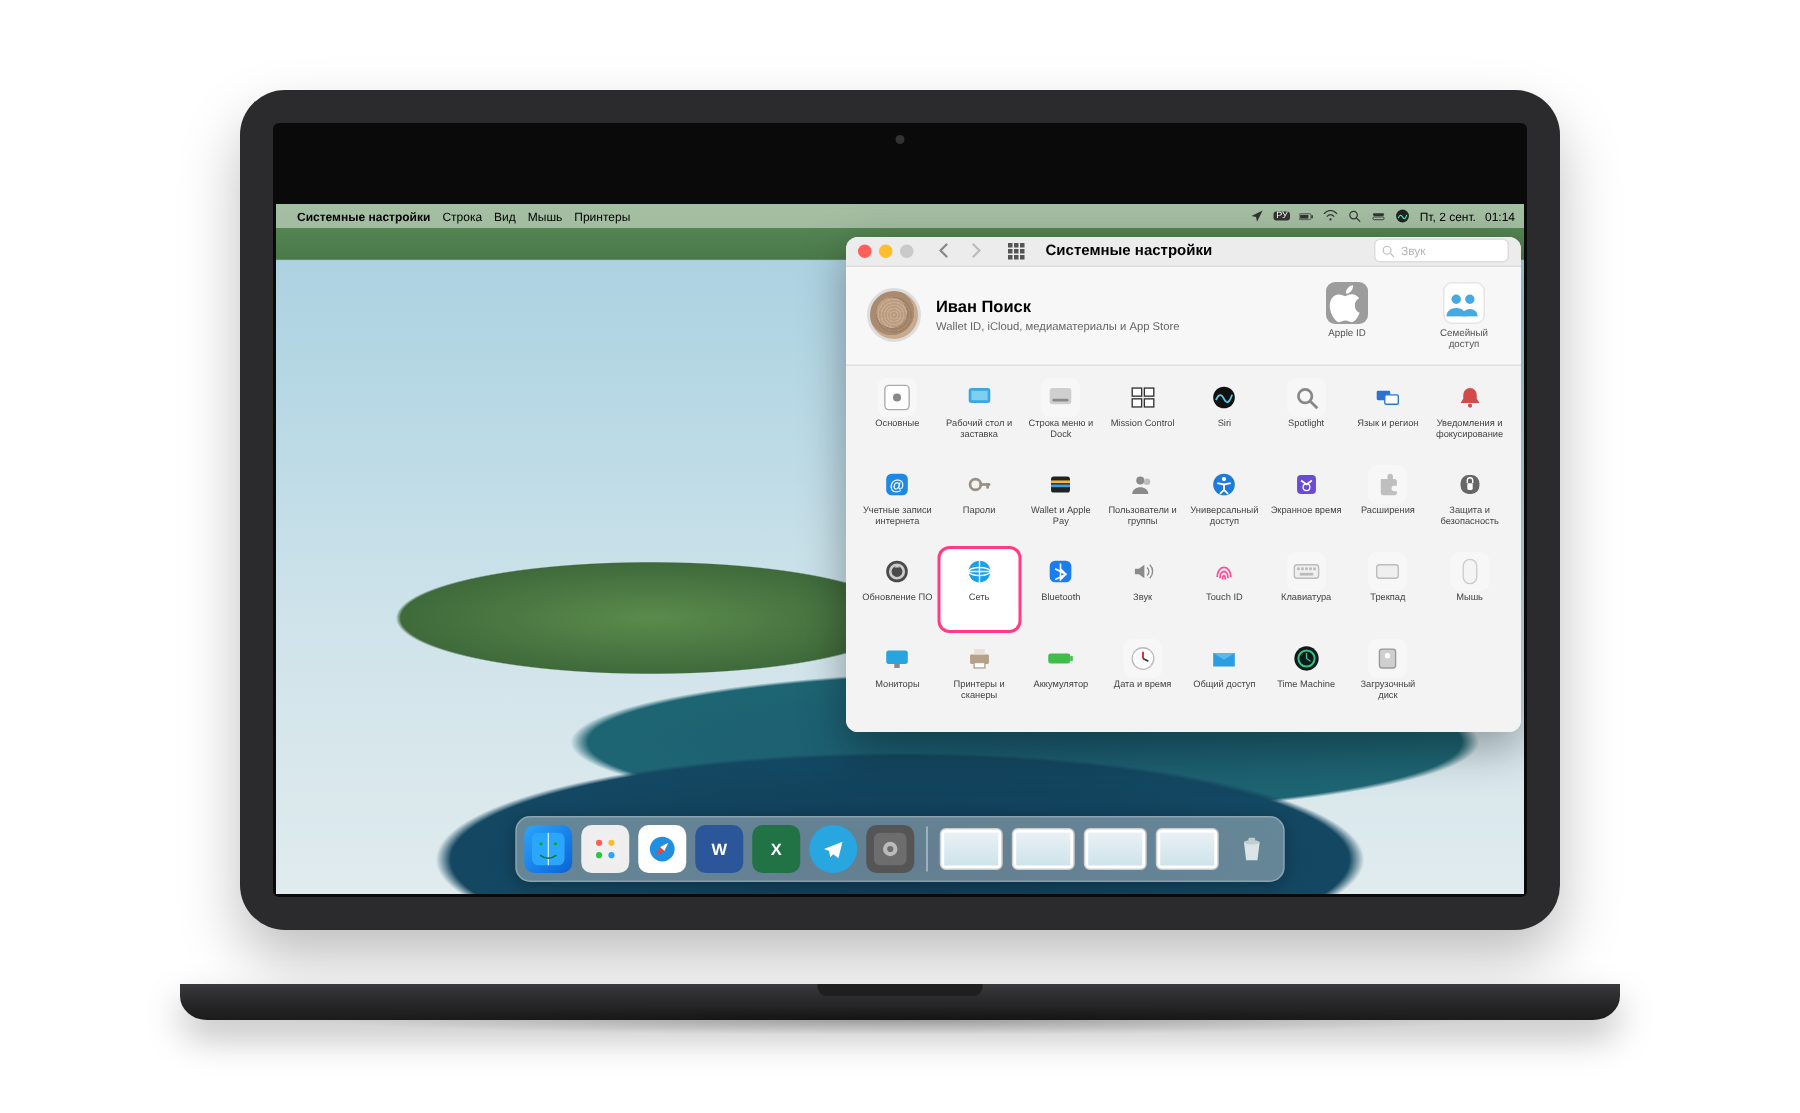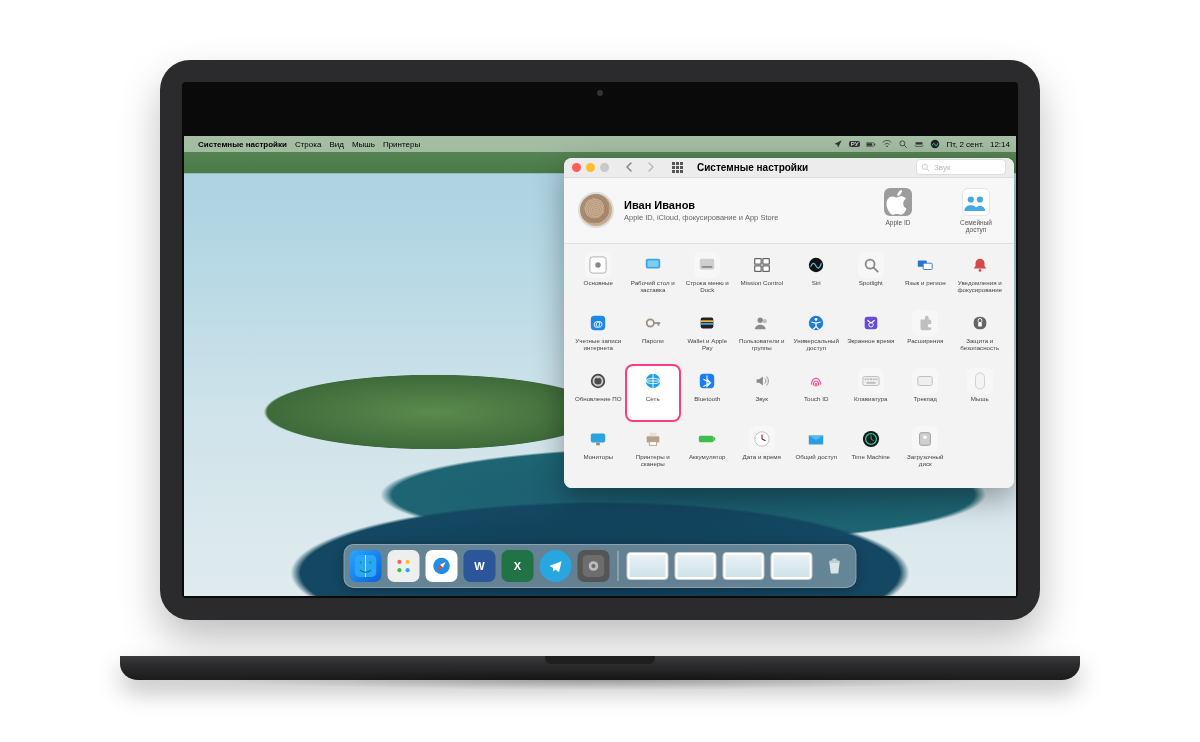--- a/index.html
+++ b/index.html
@@ -161,21 +161,21 @@
                 <rect x="2" y="9" width="12" height="3" rx="1.5" fill="none" stroke="#333"></rect>
               </svg>
             </span>
           <span class="ri status-icon">
               <svg viewBox="0 0 14 14">
                 <circle cx="7" cy="7" r="6" fill="#222"></circle>
                 <path d="M3 9 Q5 4 7 8 T11 6" stroke="#4fc" stroke-width="1" fill="none"></path>
               </svg>
             </span>
           <span class="ri">Пт, 2 сент.</span>
-          <span class="ri">12:14</span>
+          <span class="ri">01:14</span>
         </div>
 
         <div class="prefwin">
           <div class="pw-titlebar">
             <div class="traffic">
               <div class="tl red"></div>
               <div class="tl yellow"></div>
               <div class="tl gray"></div>
             </div>
             <div class="nav-arrow">
@@ -205,22 +205,22 @@
                   <circle cx="5" cy="5" r="3.5" fill="none" stroke="#bbb"></circle>
                   <line x1="8" y1="8" x2="11" y2="11" stroke="#bbb"></line>
                 </svg>
               <span>Звук</span>
             </div>
           </div>
 
           <div class="pw-header">
             <div class="avatar"></div>
             <div>
-              <div class="user-name">Иван Иванов</div>
-              <div class="user-sub">Apple ID, iCloud, фокусирование и App Store</div>
+              <div class="user-name">Иван Поиск</div>
+              <div class="user-sub">Wallet ID, iCloud, медиаматериалы и App Store</div>
             </div>
             <div class="head-icons">
               <div class="head-item">
                 <div class="ic" style="background:#9c9c9c">
                   <svg viewBox="0 0 16 16">
                       <path d="M11 9c0-2 1.5-2.7 1.6-2.8-0.9-1.3-2.2-1.5-2.7-1.5-1.1-.1-2.2.7-2.7.7s-1.4-.7-2.3-.6c-1.2 0-2.3.7-2.9 1.8-1.2 2.1-.3 5.3.9 7 .6.8 1.3 1.8 2.2 1.7.9 0 1.2-.6 2.3-.6s1.4.6 2.3.6 1.6-.8 2.2-1.7c.4-.6.7-1.2.9-1.9-1-.4-1.8-1.3-1.8-2.7zM9.6 3.4c.5-.6.8-1.4.7-2.2-.7 0-1.5.5-2 1.1-.4.5-.8 1.4-.7 2.1.8.1 1.5-.4 2-1z" fill="#fff"></path>
                     </svg>
                 </div>
                 <div class="lbl">Apple ID</div>
               </div>

